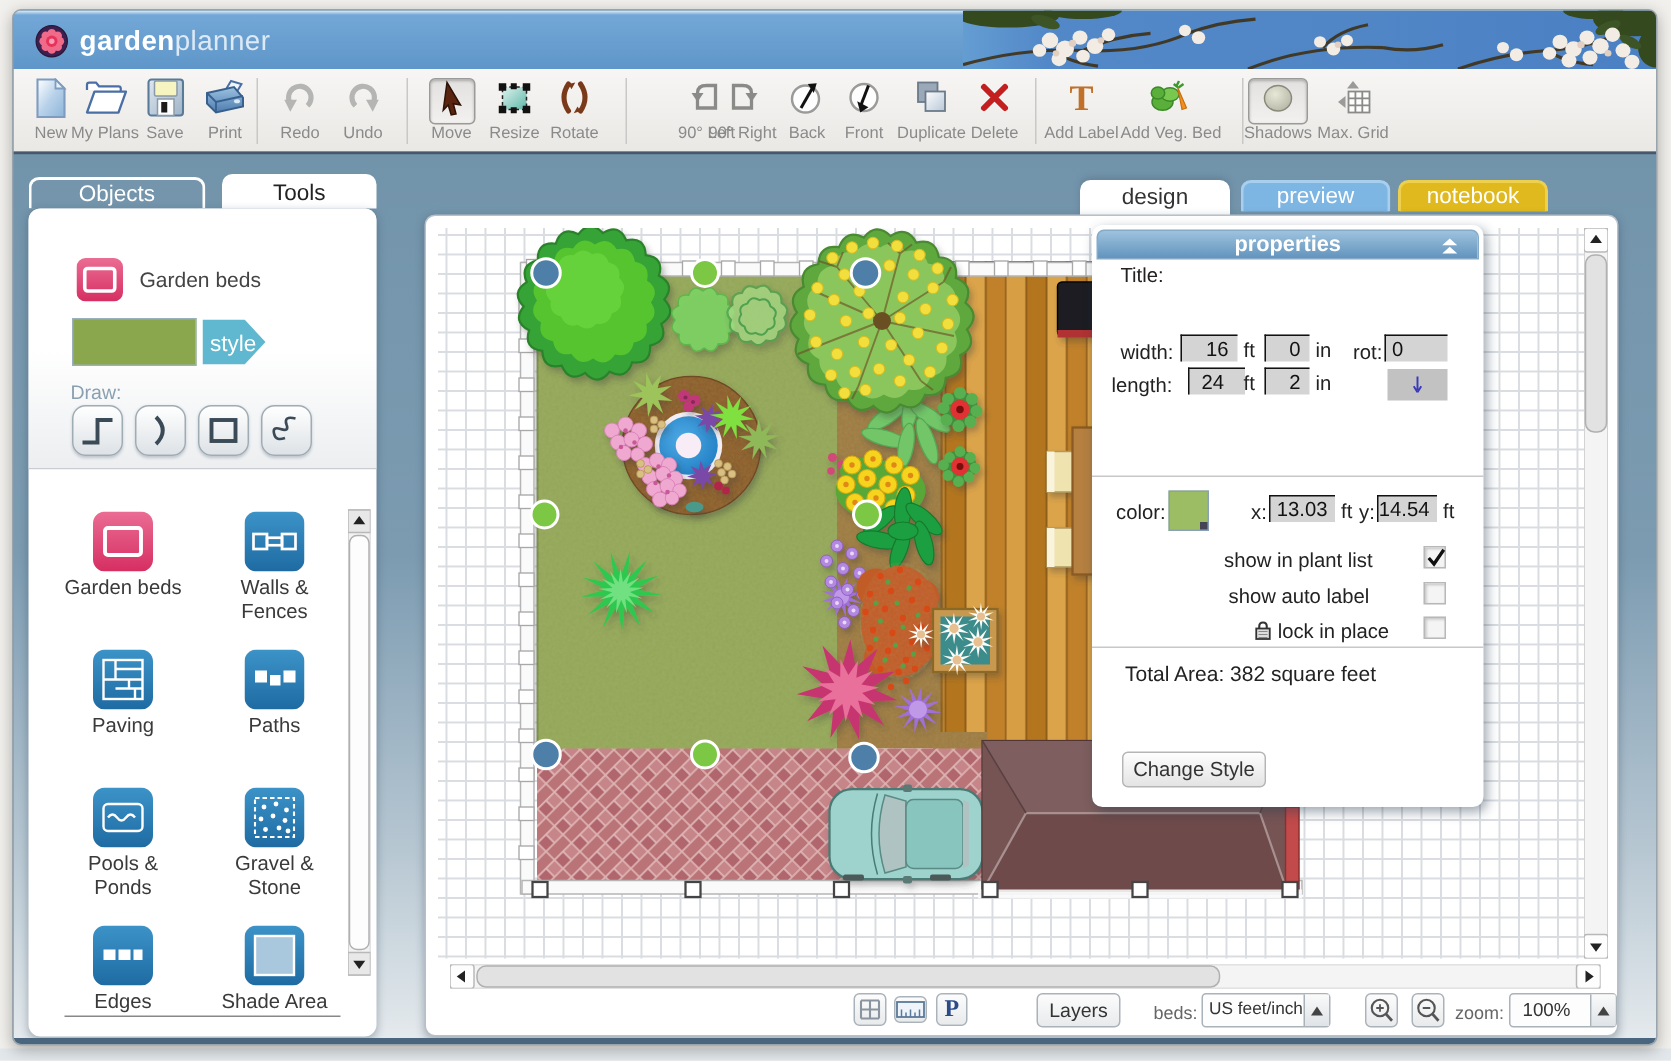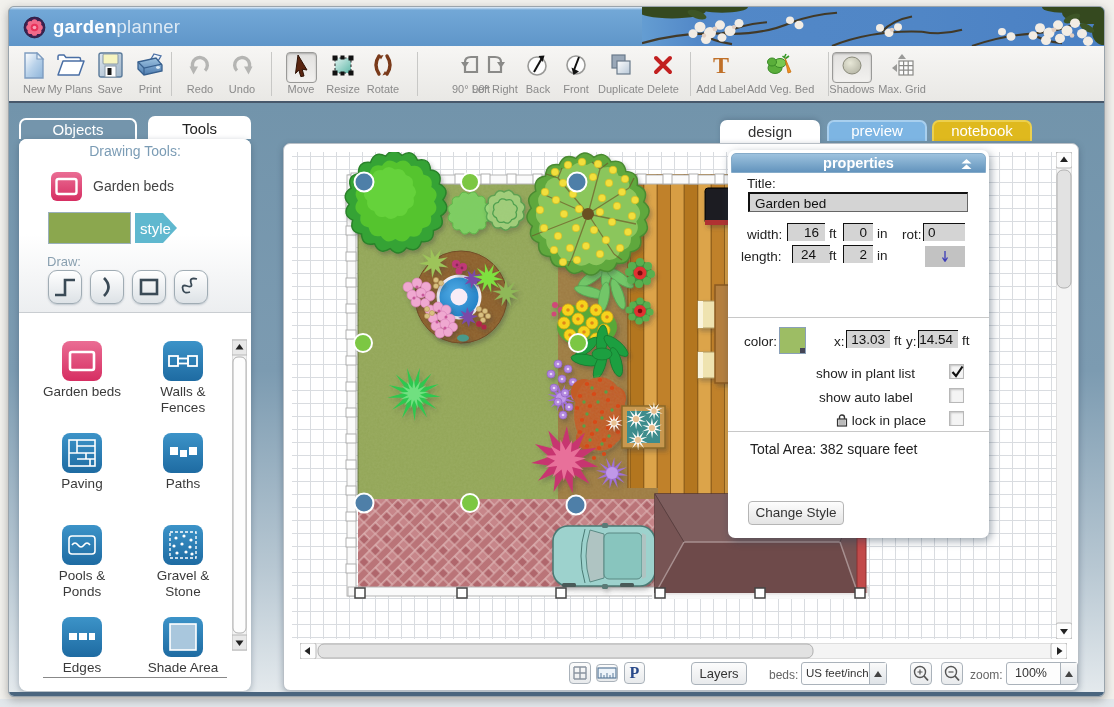--- a/index.html
+++ b/index.html
@@ -370,21 +370,20 @@
         <path d="M11 13.6 H25 M11 18.2 H25 M15.6 9 V23 M20.2 9 V23" stroke="#8a8a88" stroke-width="1.2"></path>
       </svg>
         <div class="lbl">Max. Grid</div>
       </div>
   </div>
   <div id="main">
     <div id="tab-objects">Objects</div>
     <div id="tab-tools">Tools</div>
     <div id="lpanel">
       <div class="dtools">
-        <div class="dt-title">Drawing Tools:</div>
         <svg id="gb-icon" width="31" height="29" viewBox="0 0 31 29">
             <defs>
           <linearGradient id="pkg" x1="0" y1="0" x2="0" y2="1">
                 <stop offset="0" stop-color="#ea6d94"></stop>
                 <stop offset="1" stop-color="#d62e62"></stop>
               </linearGradient>
             </defs>
           <rect x="0" y="0" width="31" height="29" rx="6" fill="url(#pkg)"></rect>
           <rect x="5.5" y="7" width="20" height="15" rx="2" fill="none" stroke="#fff" stroke-width="2.4"></rect>
         </svg>
@@ -1048,21 +1047,20 @@
         <div class="dropdown" style="left:722px;top:3px;width:72px;line-height:21px;padding-left:8px;">100%<div class="arr"></div></div>
       </div>
     </div>
     <div id="props">
       <div class="hdr">properties
         <svg style="position:absolute;right:12px;top:4px;" width="13" height="12" viewBox="0 0 13 12">
           <path d="M1.5 5.5 L6.5 1 L11.5 5.5 Z M1.5 11 L6.5 6.5 L11.5 11 Z" fill="#fff"></path>
           </svg>
       </div>
       <div class="lab" style="left:19px;top:26px;">Title:</div>
-      <div class="fld" style="left:20px;top:42px;width:220px;height:20px;padding:2px 0 0 5px;border:1px solid #666;border-top:2px solid #111;border-left:2px solid #111;">Garden bed</div>
       <div class="lab" style="left:19px;top:77px;">width:</div>
       <div class="fld" style="left:59px;top:73px;width:38px;height:18px;text-align:right;padding:1px 6px 0 0;">16</div>
       <div class="lab" style="left:101px;top:76px;">ft</div>
       <div class="fld" style="left:115px;top:73px;width:30px;height:18px;text-align:right;padding:1px 6px 0 0;">0</div>
       <div class="lab" style="left:149px;top:76px;">in</div>
       <div class="lab" style="left:174px;top:77px;">rot:</div>
       <div class="fld" style="left:195px;top:73px;width:42px;height:18px;padding:1px 0 0 4px;">0</div>
       <div class="lab" style="left:13px;top:99px;">length:</div>
       <div class="fld" style="left:64px;top:95px;width:38px;height:18px;text-align:center;padding:1px 6px 0 0;">24</div>
       <div class="lab" style="left:101px;top:98px;">ft</div>

